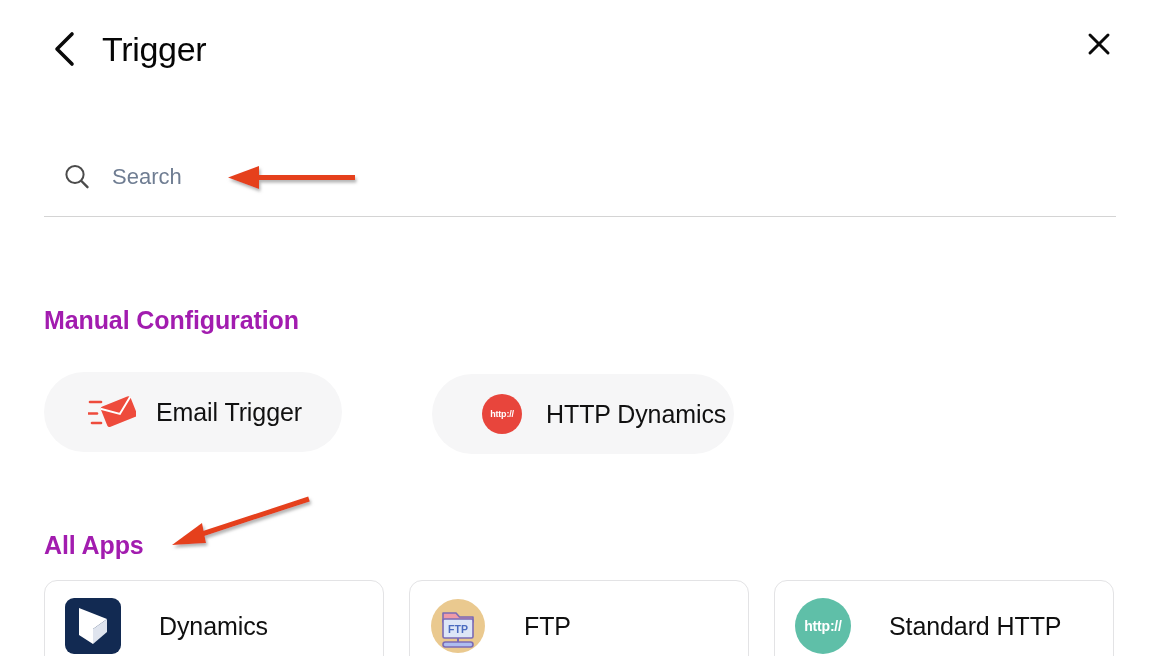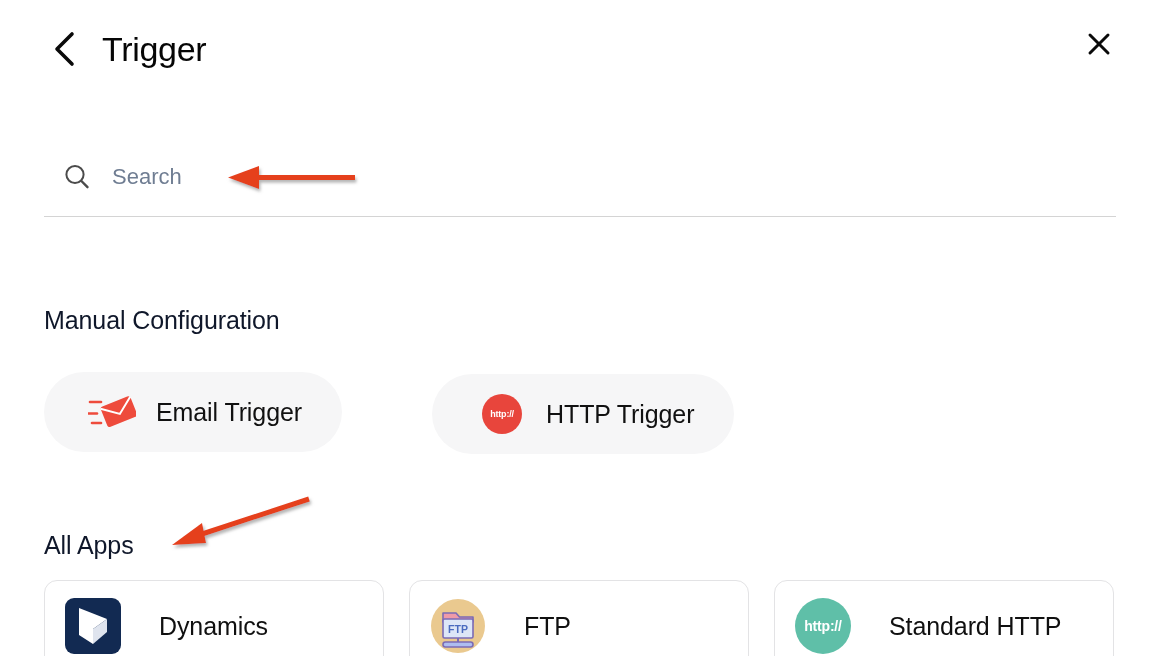--- a/index.html
+++ b/index.html
@@ -107,22 +107,22 @@
     top: 216px;
     width: 1072px;
     height: 1px;
     background: #d4d4d4;
   }
 
   
   .section-heading {
     position: absolute;
     font-size: 25px;
-    font-weight: 400;
-    color: #0f172a;
+    font-weight: 700;
+    color: #a21caf;
     letter-spacing: -0.1px;
     white-space: nowrap;
   }
   .heading-manual { left: 44px; top: 306px; }
   .heading-allapps { left: 44px; top: 531px; }
 
   
   .pill {
     position: absolute;
     height: 80px;
@@ -301,21 +301,21 @@
         </g>
       </svg>
     </span>
     <span class="pill-label">Email Trigger</span>
   </div>
 
   <div class="pill pill-http">
     <span class="pill-icon">
       <span class="http-circle">http://</span>
     </span>
-    <span class="pill-label">HTTP Trigger</span>
+    <span class="pill-label">HTTP Dynamics</span>
   </div>
 
   <div class="section-heading heading-allapps">All Apps</div>
 
   <svg class="annotation anno-allapps" viewBox="0 0 170 70">
     <defs>
       <filter id="sh2" x="-25%" y="-25%" width="160%" height="170%">
         <feDropShadow dx="1.6" dy="2.6" stdDeviation="1.4" flood-color="#999999" flood-opacity="0.75"></feDropShadow>
       </filter>
     </defs>

